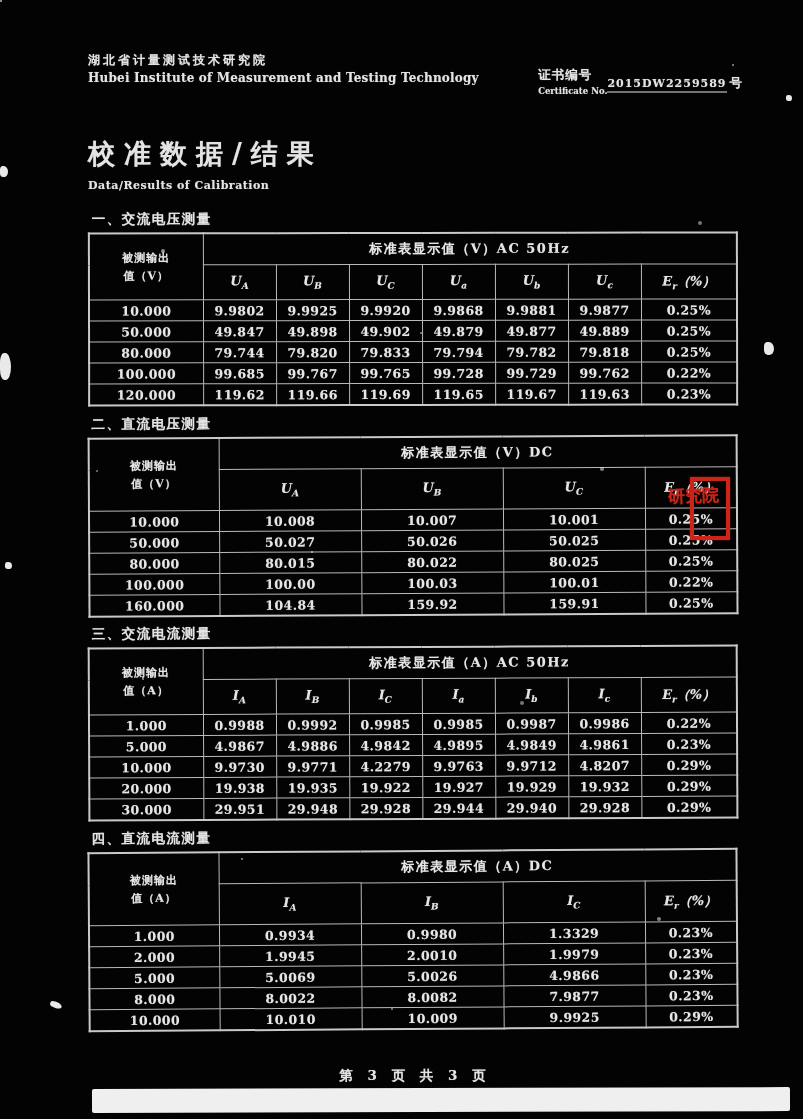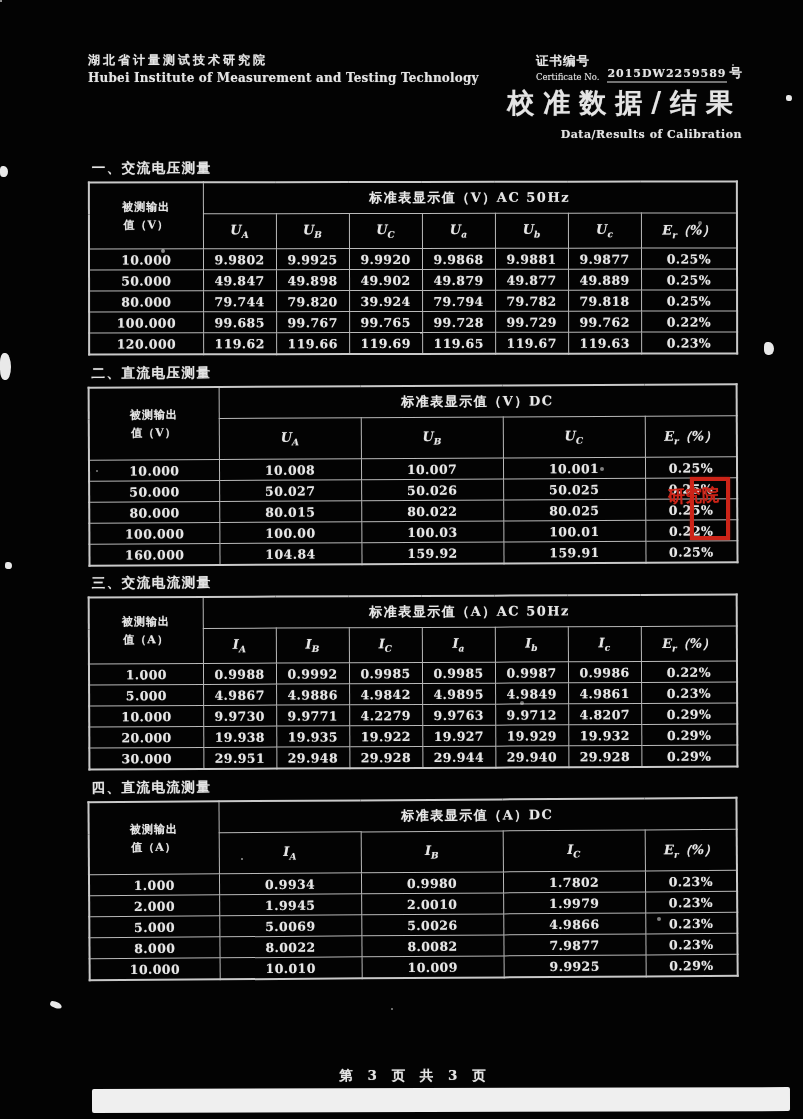--- a/index.html
+++ b/index.html
@@ -9,28 +9,28 @@
     font-family:"DejaVu Serif","Liberation Serif",serif;
     color:#e4e4e4;
   }
   .content{position:absolute;left:88px;top:52px;width:654px;}
   .txt{text-shadow:0 0 1px rgba(235,235,235,.45);}
 
   
   .header{display:flex;justify-content:space-between;align-items:flex-start;}
   .org-cn{font-size:12px;font-weight:bold;letter-spacing:3px;white-space:nowrap;}
   .org-en{font-size:12px;font-weight:bold;letter-spacing:.2px;margin-top:2px;}
-  .cert{display:flex;align-items:flex-end;gap:8px;margin-top:1px;}
+  .cert{display:flex;align-items:center;margin-top:15px;}
   .cert-cn{font-size:12.5px;font-weight:bold;letter-spacing:1px;}
-  .cert-en{font-size:8.5px;font-weight:normal;margin-top:2px;}
+  .cert-en{font-size:8.5px;font-weight:bold;margin-top:2px;}
   .cert-num{font-size:11px;font-weight:bold;letter-spacing:1px;border-bottom:2px solid #737373;padding-bottom:1px;}
   .cert-suffix{font-size:12.5px;font-weight:bold;margin-left:3px;}
 
   
-  .title-block{text-align:right;}
+  .title-block{margin-top:40px;text-align:left;}
   .title-cn{font-size:27px;font-weight:bold;letter-spacing:9px;}
   .title-en{font-size:11px;font-weight:bold;margin-top:7px;letter-spacing:.5px;}
 
   
   .sec{margin-top:8px;}
   .sec:first-child{margin-top:18px;}
   .sec-label{font-size:13.5px;font-weight:bold;letter-spacing:1.5px;margin:0 0 4px 4px;text-shadow:0 0 1px rgba(235,235,235,.45);}
   table.ctable{border-collapse:collapse;table-layout:fixed;width:648px;border:2px solid #c9c9c9;}
   .ctable th,.ctable td{
     border:1px solid #b9b9b9;text-align:center;padding:0;overflow:hidden;
@@ -145,21 +145,21 @@
               <td>49.902</td>
               <td>49.879</td>
               <td>49.877</td>
               <td>49.889</td>
               <td>0.25%</td>
             </tr>
             <tr>
               <td>80.000</td>
               <td>79.744</td>
               <td>79.820</td>
-              <td>39.924</td>
+              <td>79.833</td>
               <td>79.794</td>
               <td>79.782</td>
               <td>79.818</td>
               <td>0.25%</td>
             </tr>
             <tr>
               <td>100.000</td>
               <td>99.685</td>
               <td>99.767</td>
               <td>99.765</td>
@@ -353,21 +353,21 @@
               <th class="th-col"><span>I</span><sub>B</sub></th>
               <th class="th-col"><span>I</span><sub>C</sub></th>
               <th class="th-col"><span>E</span><sub>r</sub><span>（%）</span></th>
             </tr>
           </thead>
           <tbody>
             <tr>
               <td>1.000</td>
               <td>0.9934</td>
               <td>0.9980</td>
-              <td>1.7802</td>
+              <td>1.3329</td>
               <td>0.23%</td>
             </tr>
             <tr>
               <td>2.000</td>
               <td>1.9945</td>
               <td>2.0010</td>
               <td>1.9979</td>
               <td>0.23%</td>
             </tr>
             <tr>

